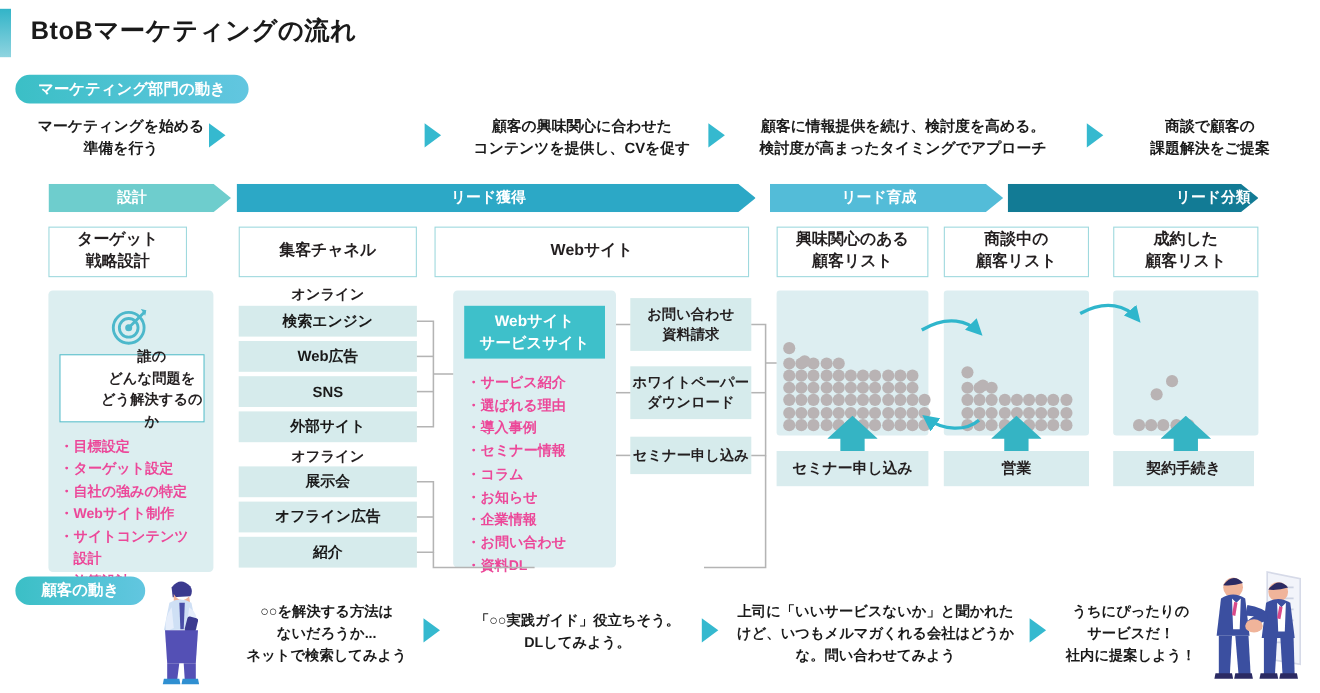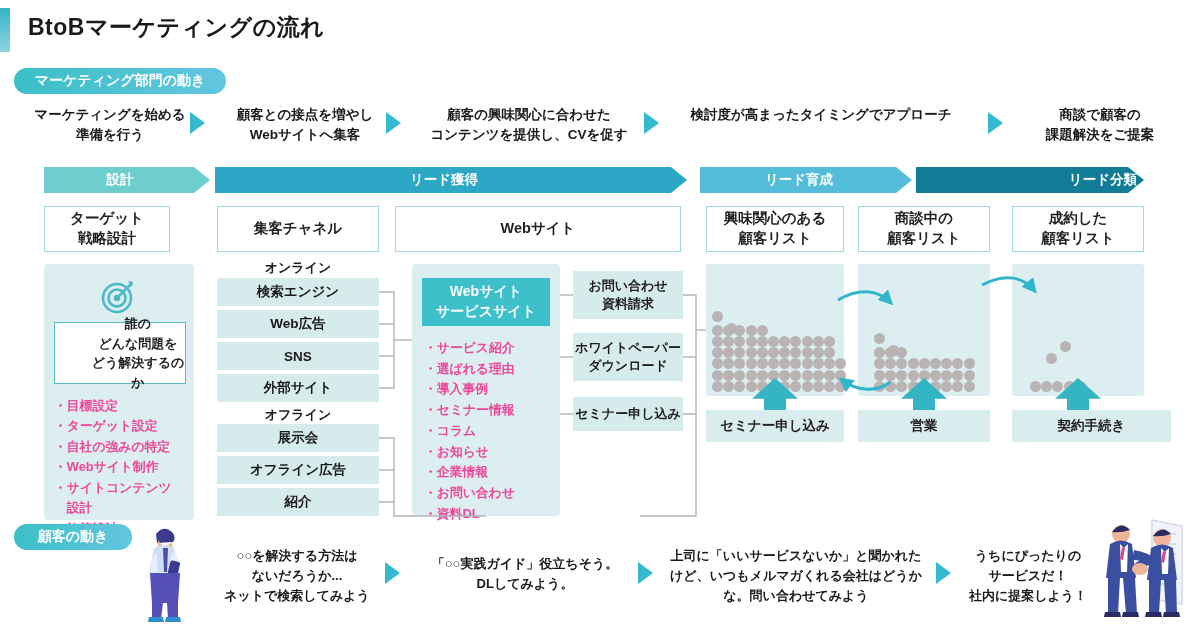--- a/index.html
+++ b/index.html
@@ -98,33 +98,30 @@
   <div class="page-title">BtoBマーケティングの流れ</div>
 
   <div class="pill" id="pill-marketing">マーケティング部門の動き</div>
 
   <div class="step-cap" style="left:10px; top:105px; width:200px;">
     <div>マーケティングを始める</div>
     <div>準備を行う</div>
   </div>
   <div class="tri" style="left:190px; top:112px;"></div>
 
-  <div class="step-cap" style="left:210px; top:105px; width:190px;">
-    <div>顧客との接点を増やし</div>
-    <div>Webサイトへ集客</div>
-  </div>
   <div class="tri" style="left:386px; top:112px;"></div>
 
   <div class="step-cap" style="left:404px; top:105px; width:250px;">
     <div>顧客の興味関心に合わせた</div>
     <div>コンテンツを提供し、CVを促す</div>
   </div>
   <div class="tri" style="left:644px; top:112px;"></div>
 
   <div class="step-cap" style="left:660px; top:105px; width:322px;">
+    <div>顧客に情報提供を続け、検討度を高める。</div>
     <div>検討度が高まったタイミングでアプローチ</div>
   </div>
   <div class="tri" style="left:988px; top:112px;"></div>
 
   <div class="step-cap" style="left:1008px; top:105px; width:184px;">
     <div>商談で顧客の</div>
     <div>課題解決をご提案</div>
   </div>
 
   <div class="ribbon r-design" style="left:44px; top:167px; width:166px;">
@@ -370,21 +367,21 @@
       <div class="dot" style="left: 1046px; top: 352.8px;"></div>
       <div class="dot" style="left: 1060px; top: 340.8px;"></div>
     </div>
 
   <div class="up-arrow" style="left:752px; top:378px;"></div>
   <div class="up-arrow" style="left:901px; top:378px;"></div>
   <div class="up-arrow" style="left:1055px; top:378px;"></div>
 
   <div class="footlabel" style="left:706px; top:410px; width:138px; height:32px;">セミナー申し込み</div>
   <div class="footlabel" style="left:858px; top:410px; width:132px; height:32px;">営業</div>
-  <div class="footlabel" style="left:1012px; top:410px; width:159px; height:32px;">契約手続き</div>
+  <div class="footlabel" style="left:1012px; top:410px; width:128px; height:32px;">契約手続き</div>
 
   <svg class="overlay">
     <g stroke="#b4b4b4" stroke-width="1.4" fill="none">
 
       <path d="M379 292 H394 V388 H379"></path>
       <path d="M379 324 H394"></path>
       <path d="M379 356 H394"></path>
       <path d="M394 340 H412"></path>
 
       <path d="M379 438 H394 V502 H379"></path>

